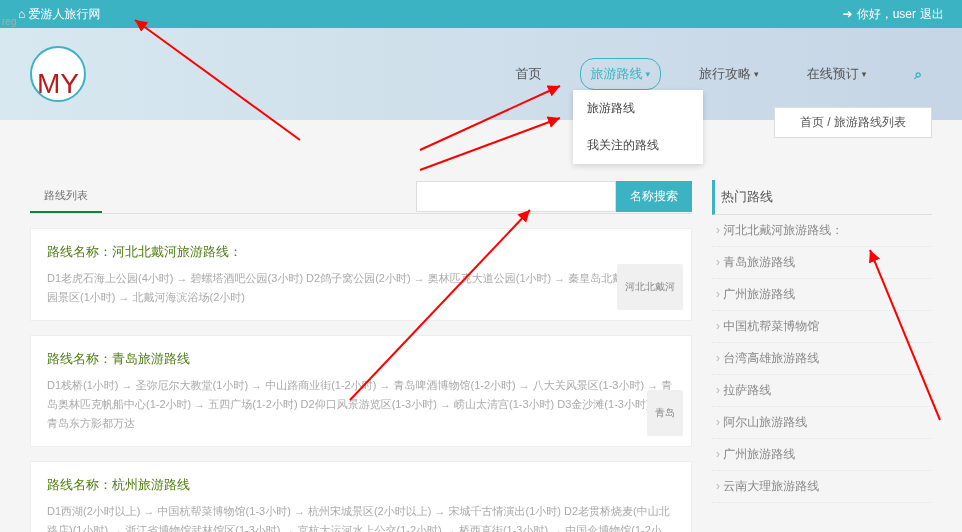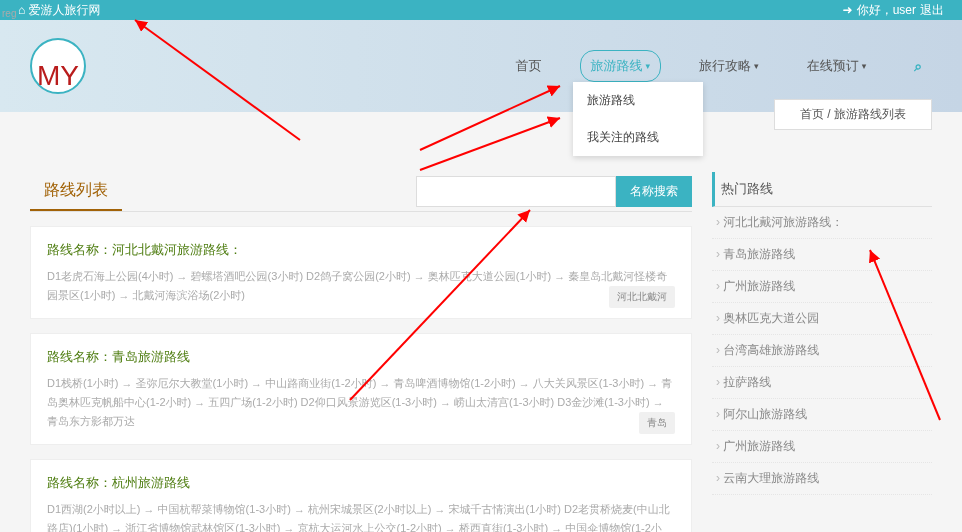--- a/index.html
+++ b/index.html
@@ -1,42 +1,42 @@
 <!DOCTYPE html>
 <html><head>
 <meta charset="utf-8">
 <style>
 *{margin:0;padding:0;box-sizing:border-box;font-family:"Microsoft YaHei",sans-serif}
 body{background:#f5f5f5;color:#333;position:relative}
-.topbar{background:#3bb3c2;color:#fff;height:20px;display:flex;align-items:center;padding:0 18px;font-size:12px;justify-content:space-between}
+.topbar{background:#3bb3c2;color:#fff;height:28px;display:flex;align-items:center;padding:0 18px;font-size:12px;justify-content:space-between}
 .topbar .right{display:flex;gap:4px;align-items:center}
 .header{background:linear-gradient(to right,#d8e8f0,#c5d5e5);height:92px;display:flex;align-items:center;padding:0 30px;position:relative}
 .logo{width:56px;height:56px;border:2px solid #3bb3c2;border-radius:50%;background:#fff;display:flex;align-items:flex-end;justify-content:center;color:#b91c1c;font-size:28px;font-family:serif;position:relative}
 .logo-text{font-size:10px;color:#aaa;position:absolute;top:-12px;left:2px}
 .nav{margin-left:auto;display:flex;align-items:center;gap:28px;font-size:13px;color:#555}
 .nav-item{display:flex;align-items:center;gap:3px;padding:6px 10px;cursor:pointer;position:relative}
 .nav-item.active{border:1px solid #3bb3c2;border-radius:14px;color:#3bb3c2}
 .chevron{font-size:9px}
 .search-ico{color:#3bb3c2;font-size:14px;font-weight:bold}
 .dropdown{position:absolute;top:62px;left:573px;background:#fff;box-shadow:0 2px 6px rgba(0,0,0,.15);width:130px;z-index:5}
 .dropdown .dd-item{padding:10px 14px;font-size:12px;color:#444;cursor:pointer}
 .breadcrumb{position:absolute;right:30px;bottom:-18px;background:#fff;border:1px solid #ddd;padding:6px 25px;font-size:12px;color:#555;z-index:2}
 .main{display:flex;gap:20px;padding:60px 30px 20px 30px}
 .left{flex:1}
 .right-col{width:220px}
 .section-title{border-bottom:1px solid #e0e0e0;margin-bottom:14px;display:flex;align-items:center}
 .section-title.with-search{justify-content:space-between}
-.tab{display:inline-block;padding:8px 14px;font-size:16px;color:#a16207;border-bottom:2px solid #a16207}
+.tab{display:inline-block;padding:8px 14px;font-size:11px;color:#737373;border-bottom:2px solid #15803d}
 .search-wrap{display:flex;align-items:stretch}
 .search-input{border:1px solid #ddd;width:200px;font-size:12px;padding:0 8px}
 .search-btn{background:#3bb3c2;color:#fff;border:none;padding:7px 14px;font-size:12px;cursor:pointer}
 .route-card{background:#fff;border:1px solid #eee;padding:14px 16px;margin-bottom:14px;position:relative}
 .route-title{font-size:13px;color:#4d7c0f;margin-bottom:8px}
 .route-desc{font-size:11px;color:#aaa;line-height:1.7}
-.tag{position:absolute;right:16px;bottom:10px;background:#f0f0f0;color:#888;font-size:10px;padding:4px 8px;border-radius:2px}
+.tag{position:absolute;right:8px;bottom:10px;background:#f0f0f0;color:#888;font-size:10px;padding:16px 8px;border-radius:2px}
 .hot-title{font-size:13px;color:#555;padding:8px 6px;border-left:3px solid #3bb3c2;border-bottom:1px solid #e0e0e0;margin-bottom:0}
 .hot-list{list-style:none}
 .hot-list li{font-size:12px;color:#888;padding:7px 4px;border-bottom:1px dotted #e5e5e5;cursor:pointer}
 .hot-list li::before{content:"› ";color:#bbb}
 svg.arrows{position:absolute;top:0;left:0;pointer-events:none;z-index:10}
 </style>
 </head>
 <body>
 
 <div class="topbar">
@@ -106,21 +106,21 @@
 
     </div>
   </div>
 
   <div class="right-col">
     <div class="hot-title">热门路线</div>
     <ul class="hot-list">
       <li>河北北戴河旅游路线：</li>
       <li>青岛旅游路线</li>
       <li>广州旅游路线</li>
-      <li>奥林匹克大道公园</li>
+      <li>中国杭帮菜博物馆</li>
       <li>台湾高雄旅游路线</li>
       <li>拉萨路线</li>
       <li>阿尔山旅游路线</li>
       <li>广州旅游路线</li>
       <li>云南大理旅游路线</li>
     </ul>
   </div>
 </div>
 
 <svg class="arrows" width="962" height="532">

